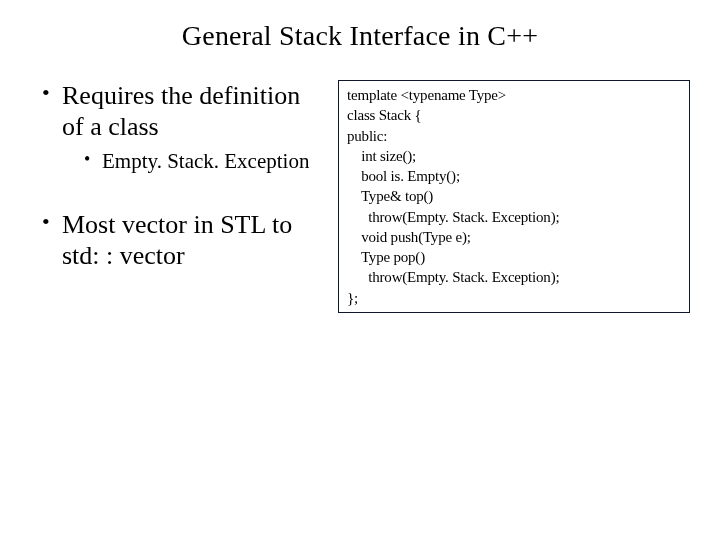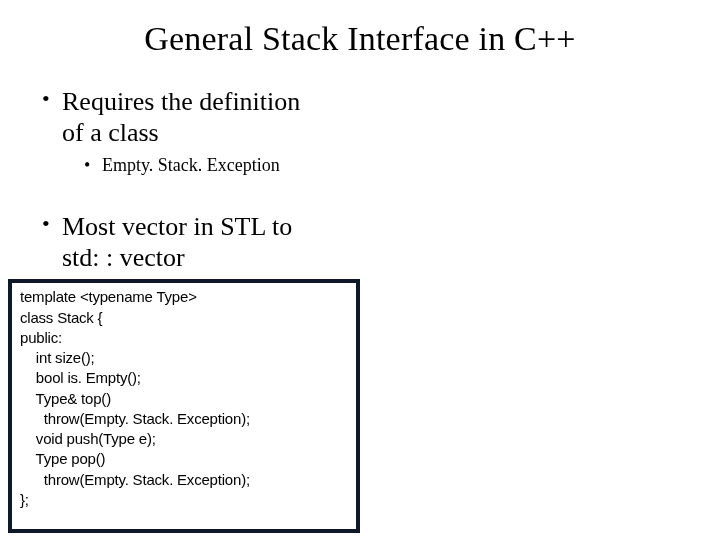--- a/index.html
+++ b/index.html
@@ -12,45 +12,45 @@
     color: #000;
   }
   .slide {
     position: relative;
     width: 720px;
     height: 540px;
     box-sizing: border-box;
   }
   .title {
     text-align: center;
-    font-size: 34px;
+    font-size: 28px;
     font-weight: 400;
     padding-top: 20px;
     letter-spacing: 0.2px;
   }
   .body {
     display: flex;
-    flex-direction: column;
+    flex-direction: row;
     margin-top: 28px;
   }
   .left {
     width: 330px;
     padding-left: 42px;
     padding-right: 8px;
     box-sizing: border-box;
   }
   .right {
     width: 360px;
     padding-left: 8px;
     box-sizing: border-box;
   }
   .codebox {
-    border: 4px solid #0f172a;
-    padding: 4px 8px 19px 8px;
-    font-family: Liberation Sans, sans-serif;
+    border: 1px solid #0f172a;
+    padding: 4px 8px 4px 8px;
+    font-family: Liberation Serif, serif;
     font-size: 15px;
     line-height: 1.35;
     white-space: pre;
     letter-spacing: -0.2px;
   }
   ul.l1 {
     list-style: none;
     margin: 0;
     padding: 0;
   }
@@ -67,21 +67,21 @@
     left: 0;
     top: 0;
     font-size: 22px;
   }
   ul.l2 {
     list-style: none;
     margin: 6px 0 0 0;
     padding: 0 0 0 22px;
   }
   ul.l2 > li {
-    font-size: 18px;
+    font-size: 21px;
     line-height: 1.25;
     position: relative;
     padding-left: 18px;
   }
   ul.l2 > li::before {
     content: "•";
     position: absolute;
     left: 0;
     top: 0;
     font-size: 18px;

